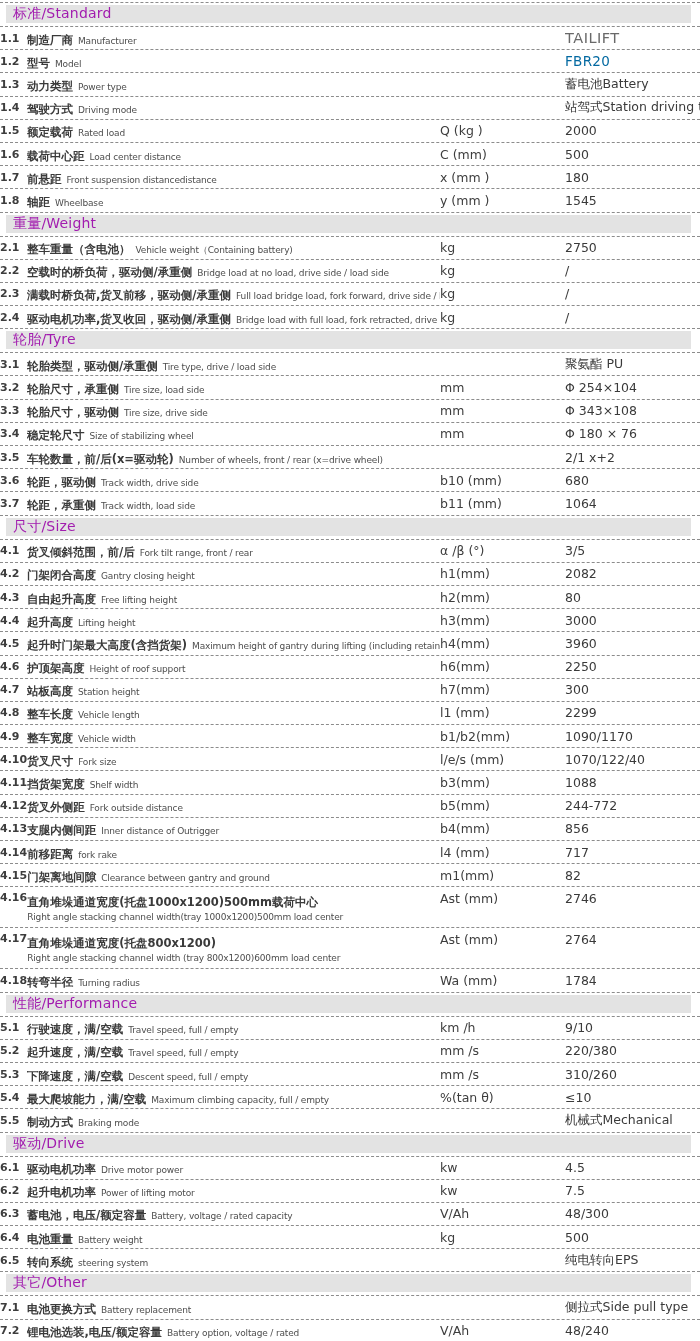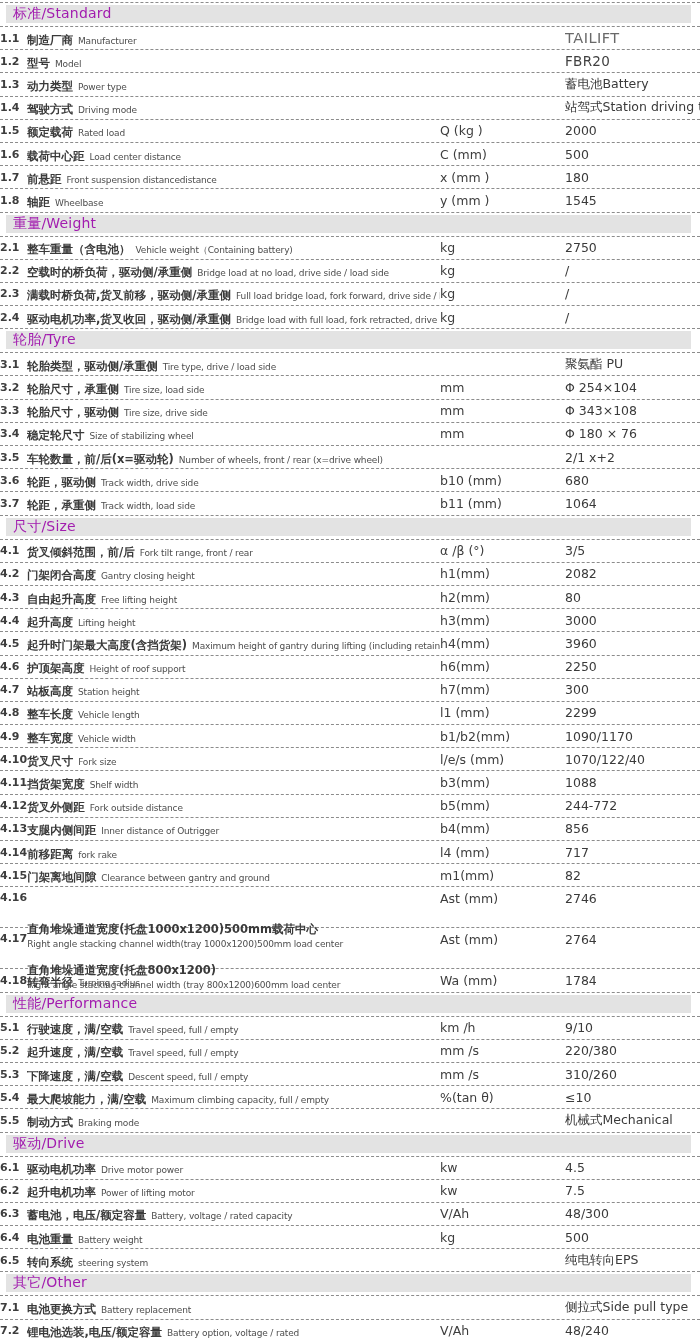--- a/index.html
+++ b/index.html
@@ -56,21 +56,21 @@
     font-size: 11px;
     font-weight: 600;
     color: #3d3d3d;
   }
   .label {
     flex: 1 1 auto;
     min-width: 0;
     white-space: nowrap;
     overflow: hidden;
   }
-  .tall .label { white-space: normal; margin-top: 27px; }
+  .tall .label { white-space: normal; }
   .zh {
     font-size: 11.5px;
     font-weight: 600;
     color: #3a3a3a;
     margin-right: 5px;
   }
   .en {
     font-size: 9px;
     color: #4d4d4d;
     letter-spacing: -0.15px;
@@ -88,21 +88,21 @@
     color: #3a3a3a;
     white-space: nowrap;
     overflow: hidden;
     margin-left: 40px;
   }
   
   .section:first-child .rows .row:nth-child(1) .value {
     font-size: 14.5px; color: #696969; letter-spacing: 0.5px;
   }
   .section:first-child .rows .row:nth-child(2) .value {
-    font-size: 13.5px; color: #404040; letter-spacing: 0.3px;
+    font-size: 13.5px; color: #0369a1; letter-spacing: 0.3px;
   }
 </style>
 </head>
 <body>
 
 <div class="page">
   <div class="table">
   <section class="section">
     <div class="section-header">
       <div class="bar">

